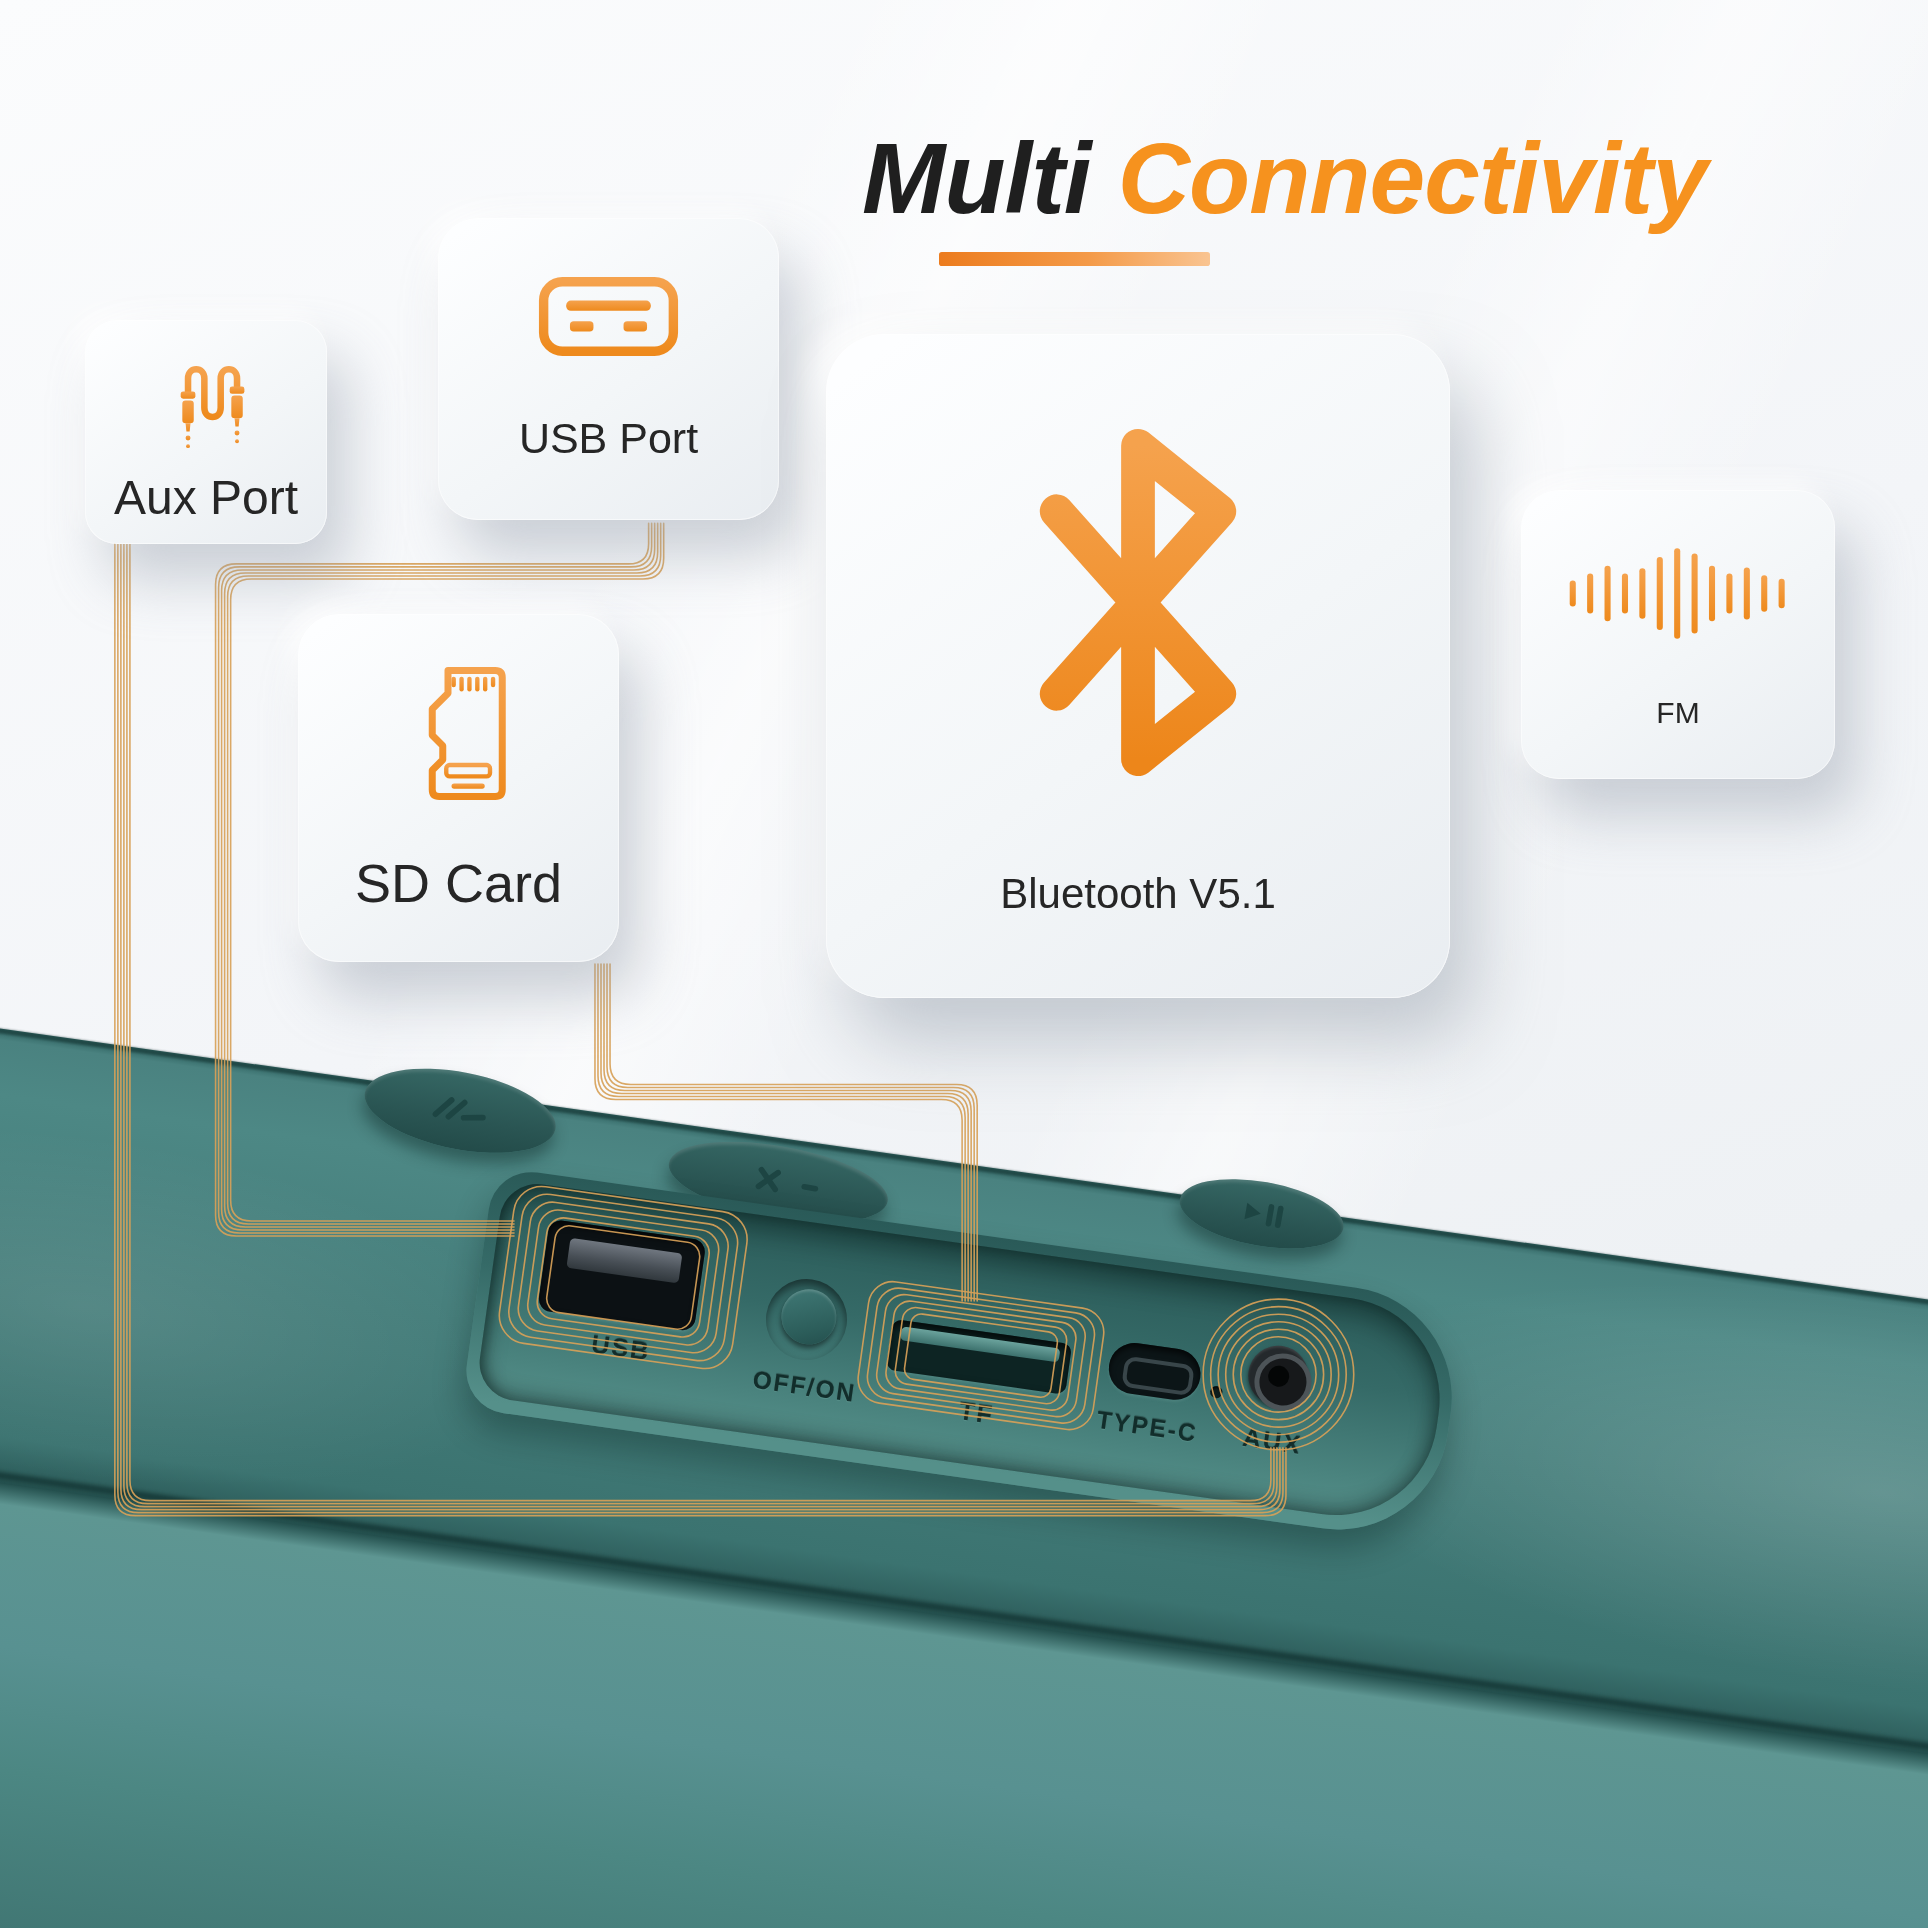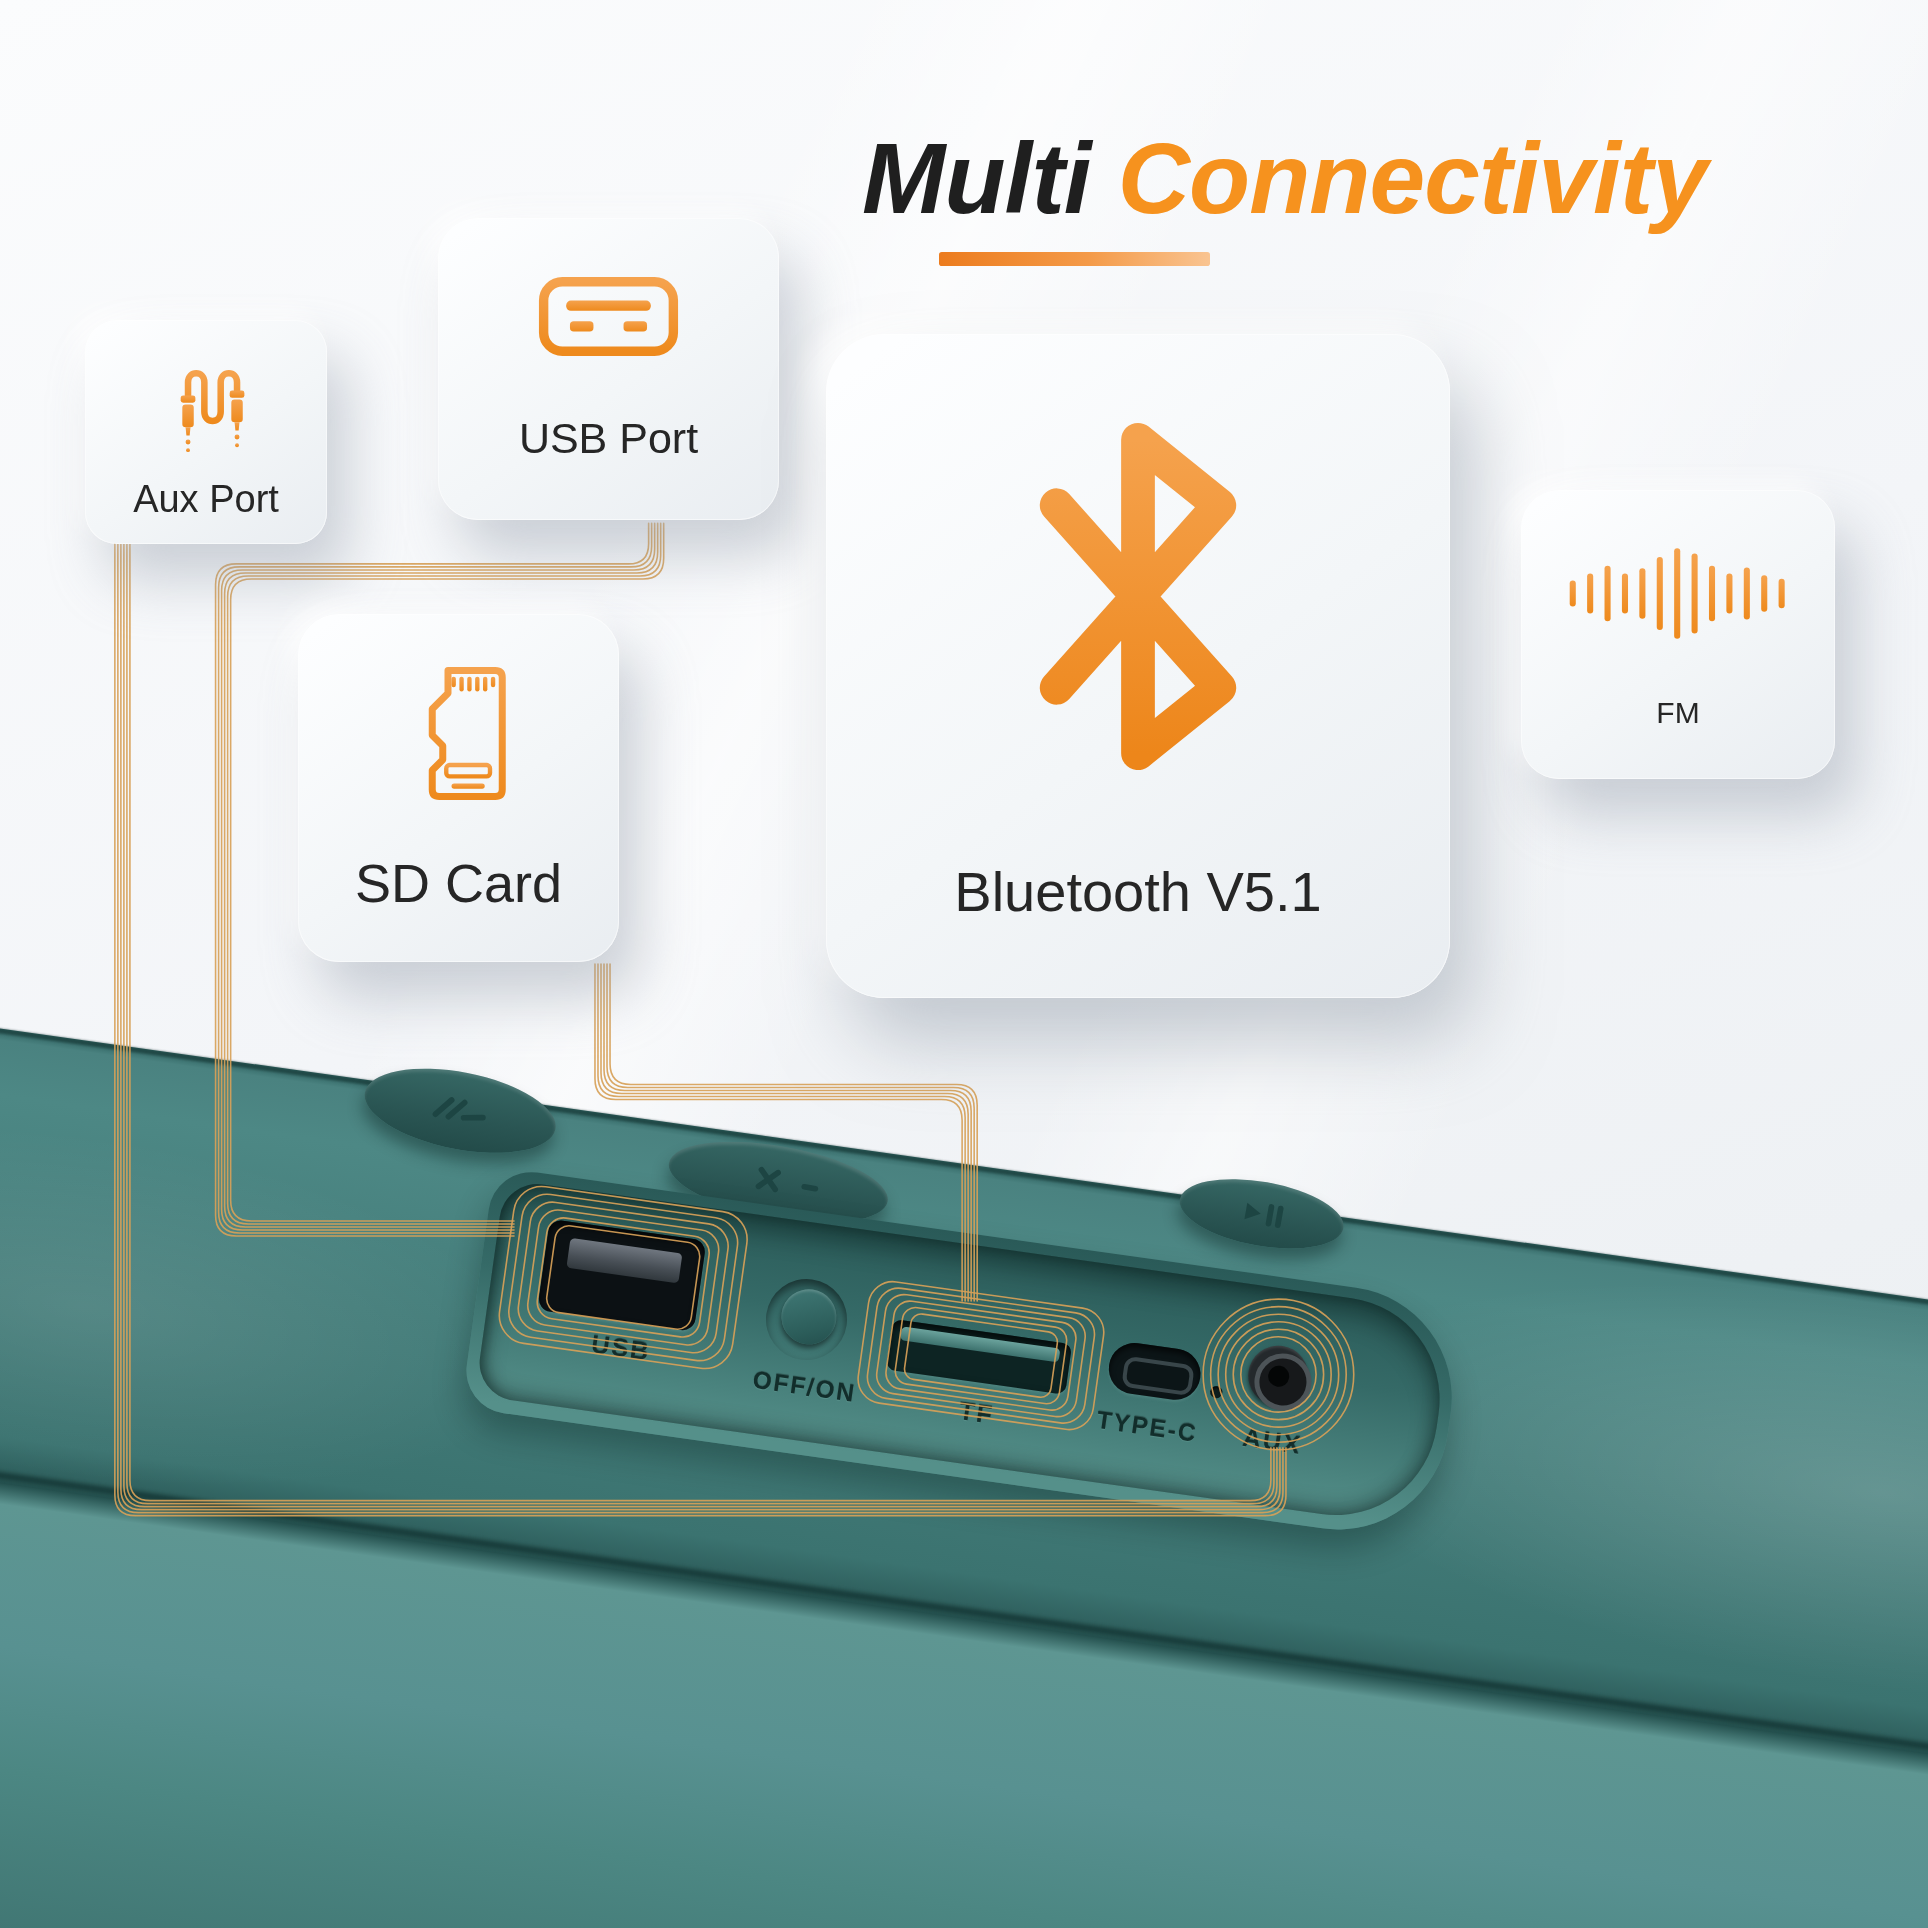--- a/index.html
+++ b/index.html
@@ -17,29 +17,29 @@
   .title-underline{position:absolute;left:939px;top:252px;width:271px;height:14px;z-index:40;
          background:linear-gradient(90deg,#ec7c1e 0%,#f49a48 55%,#f9c491 100%);border-radius:2.8px;}
   
   .card{position:absolute;display:flex;flex-direction:column;align-items:center;
         justify-content:space-evenly;z-index:30;
         background:linear-gradient(145deg,#fdfeff 5%,#f3f6f8 55%,#e9edf1 100%);
         box-shadow:21px 36px 56px rgba(148,158,170,.45),-9.4px -9.4px 22.6px rgba(255,255,255,.85),
                    inset 0 0 0 0.9px rgba(255,255,255,.55);}
   .card .lbl{color:#262626;font-weight:500;}
   .card-aux{left:85px;top:320px;width:242px;height:224px;border-radius:32px;}
-  .card-aux .lbl{font-size:38px;}
+  .card-aux .lbl{font-size:48px;}
   .card-usb{left:438px;top:218px;width:341px;height:302px;border-radius:40px;}
   .card-usb .lbl{font-size:43px;}
   .card-sd{left:298px;top:614px;width:321px;height:348px;border-radius:41px;}
   .card-sd .lbl{font-size:54px;}
   .card-bt{left:826px;top:334px;width:624px;height:664px;border-radius:58px;
            box-shadow:24.5px 45px 75px rgba(148,158,170,.5),-11.3px -11.3px 26px rgba(255,255,255,.85),
            inset 0 0 0 0.9px rgba(255,255,255,.55);}
-  .card-bt .lbl{font-size:56px;}
+  .card-bt .lbl{font-size:42px;}
   .card-fm{left:1521px;top:490px;width:314px;height:289px;border-radius:38px;}
   .card-fm .lbl{font-size:30px;}
   
   .soundbar{position:absolute;left:-188px;top:1002px;width:2448px;height:1601px;z-index:10;
         transform:rotate(8deg);transform-origin:0 0;
         background:
           radial-gradient(942px 301px at 2119px 198px,rgba(255,255,255,.17),rgba(255,255,255,0) 65%),
           radial-gradient(716px 264px at 311px 264px,rgba(255,255,255,.10),rgba(255,255,255,0) 65%),
           linear-gradient(180deg,#2e6260 0px,#4a8280 11.3px,#4d8885 66px,#447d7a 226px,
               #3b7370 405px,#2f605e 439px,#24504e 450px,#5e9692 471px,#589191 612px,

